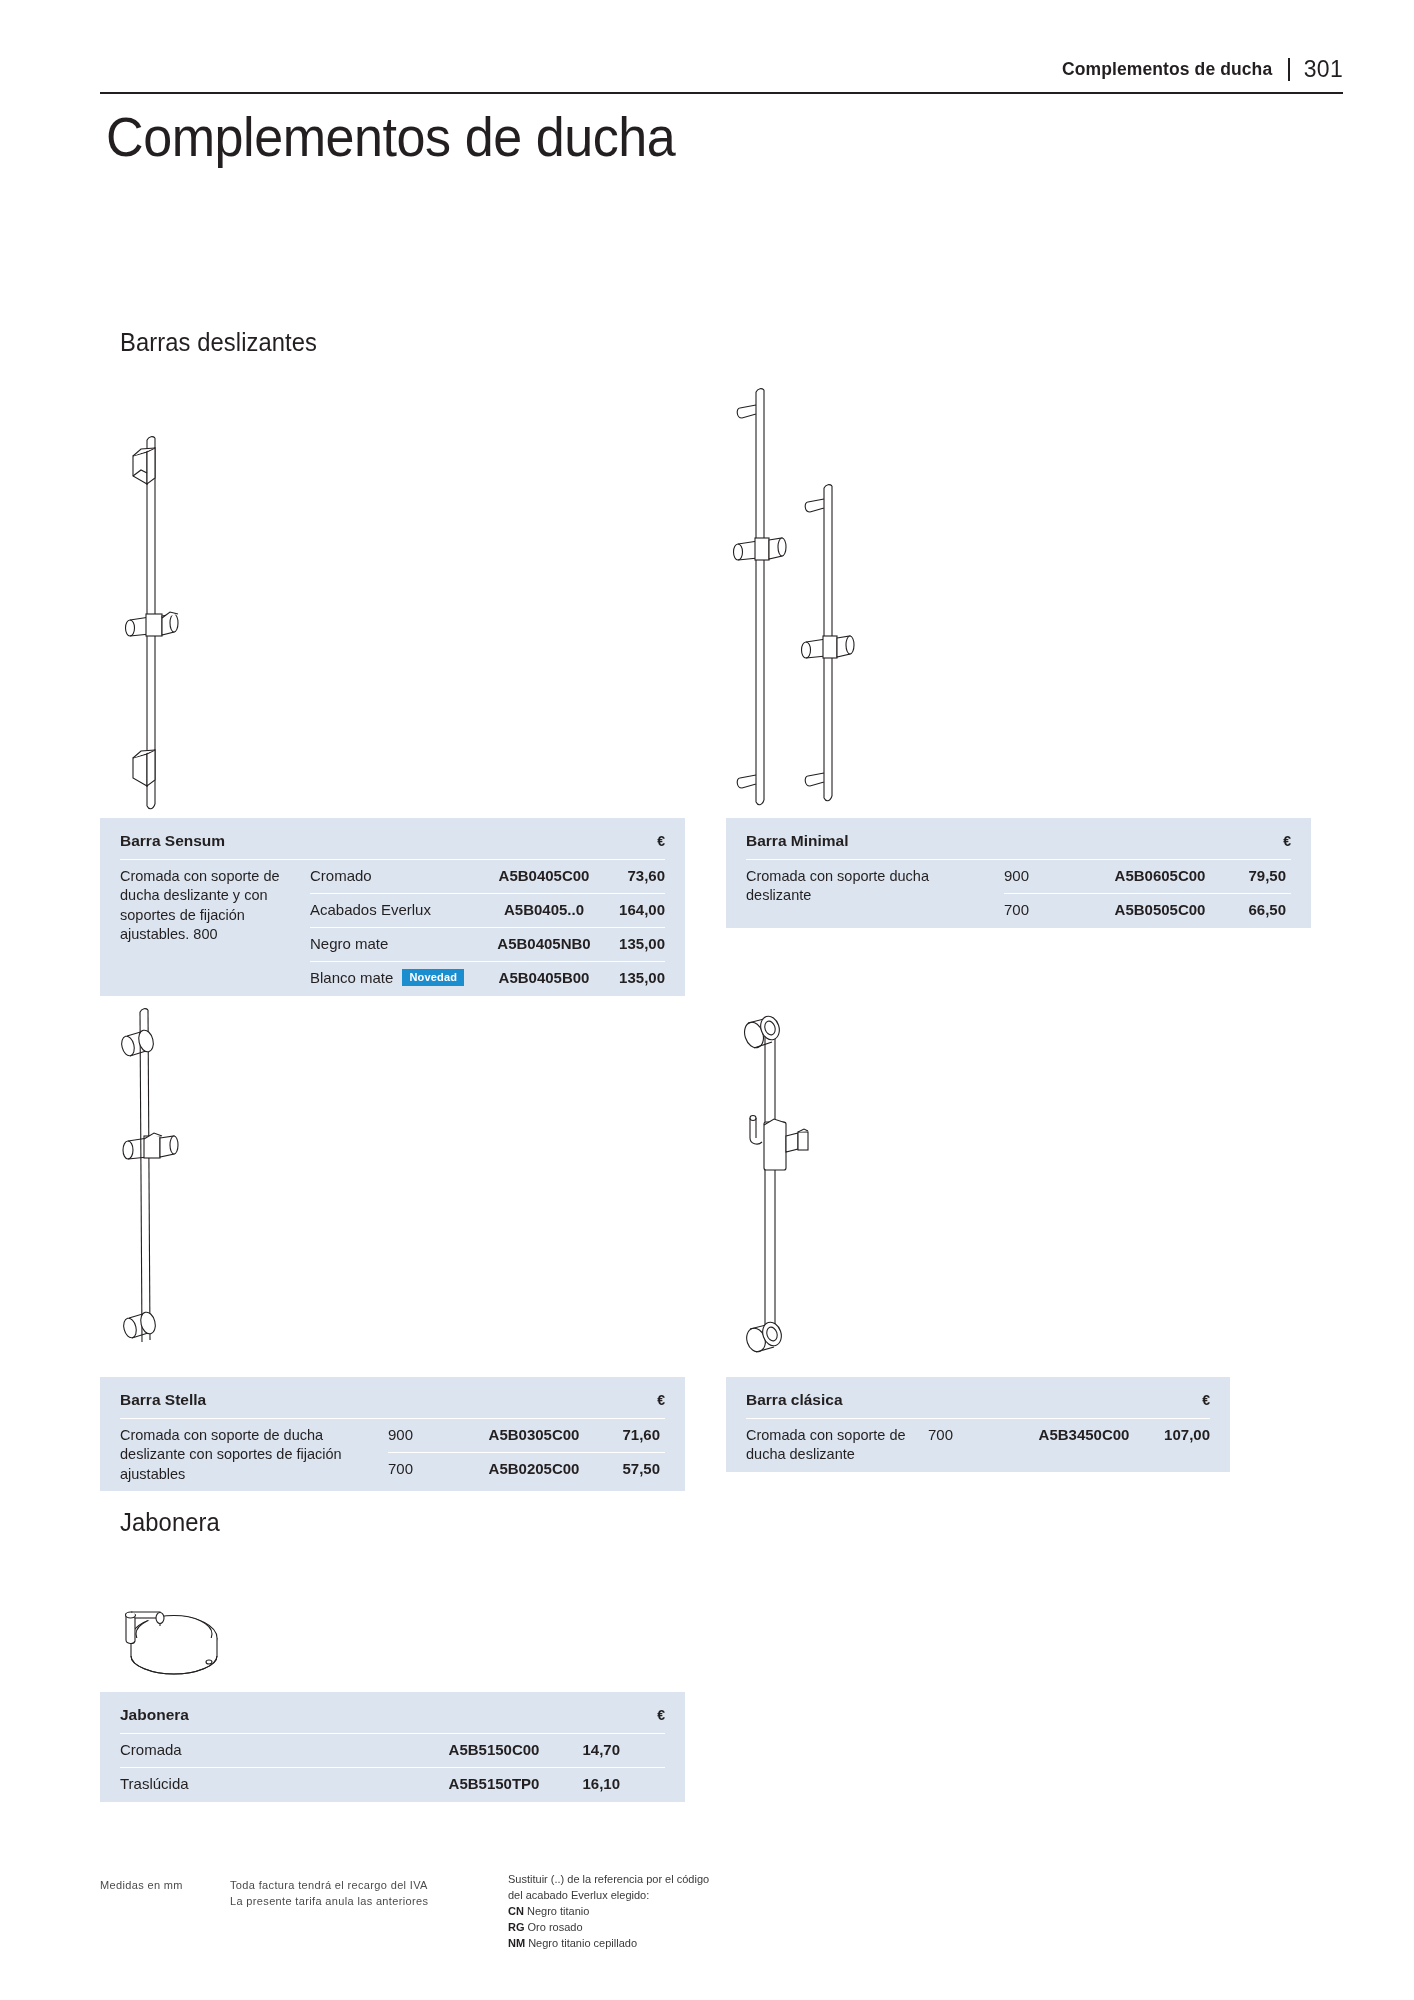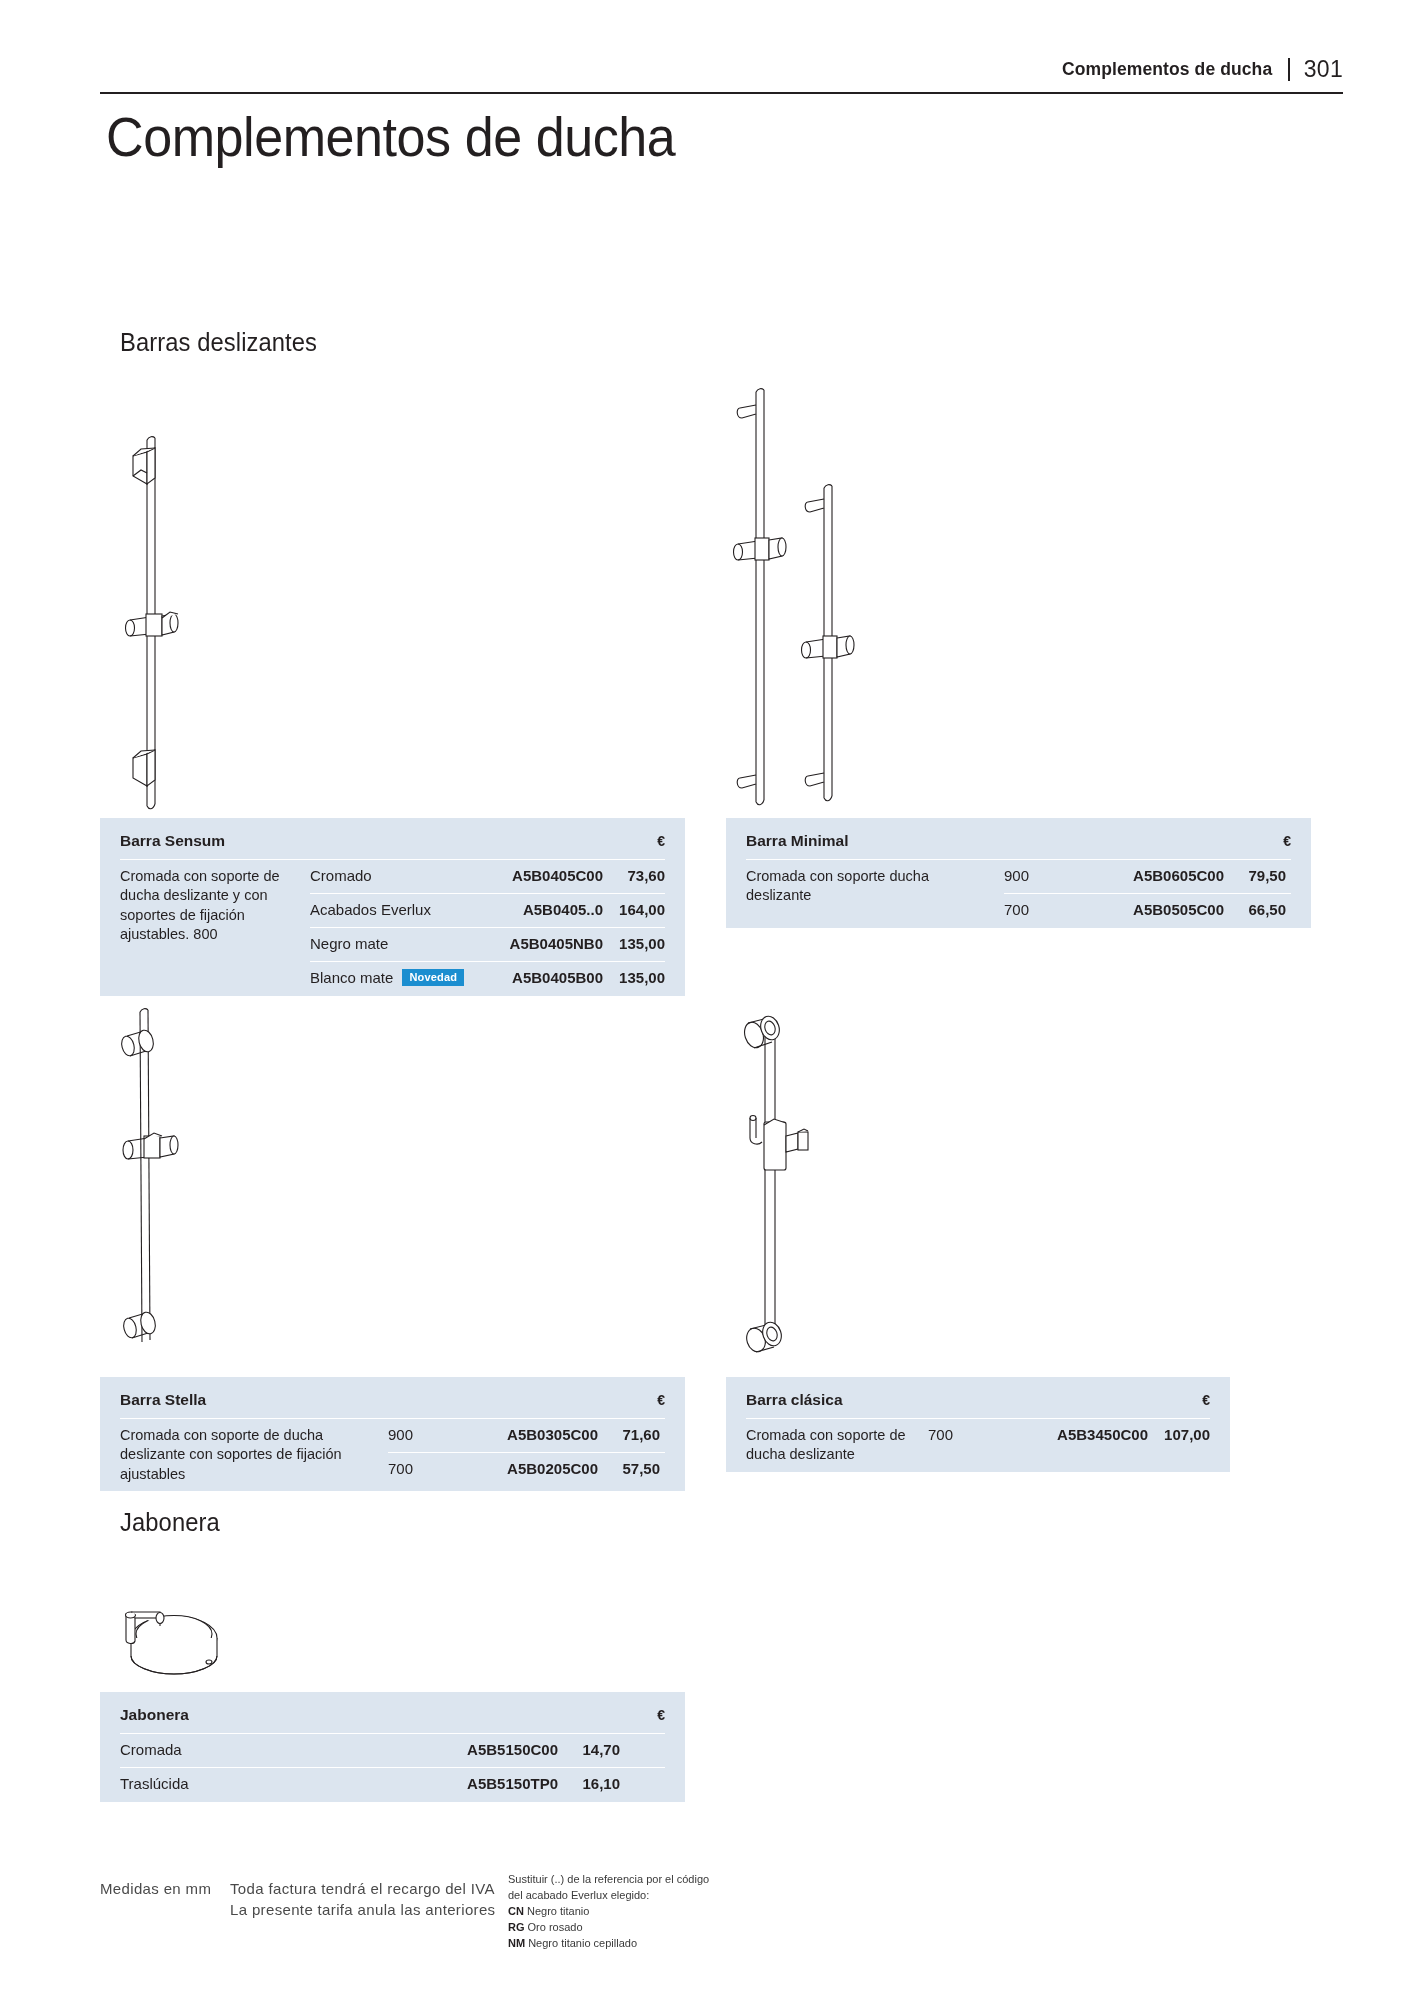--- a/index.html
+++ b/index.html
@@ -117,21 +117,21 @@
     font-size: 15px;
     color: #231f20;
     padding: 7px 0;
     text-align: left;
   }
   .pcode {
     font-size: 15px;
     font-weight: bold;
     color: #231f20;
     padding: 7px 0;
-    text-align: right;
+    text-align: center;
     white-space: nowrap;
   }
   .pprice {
     font-size: 15px;
     font-weight: bold;
     color: #231f20;
     padding: 7px 0;
     text-align: right;
     white-space: nowrap;
   }
@@ -192,21 +192,21 @@
 
   
   .illus { position: absolute; }
   #illus-sensum  { left: 104px; top: 418px; }
   #illus-minimal { left: 712px; top: 370px; }
   #illus-stella  { left: 104px; top: 990px; }
   #illus-clasica { left: 712px; top: 992px; }
   #illus-jabonera{ left: 108px; top: 1582px; }
 
   
-  .footer { position: absolute; font-size: 15px; line-height: 1.42; color: #3a3a3a; }
+  .footer { position: absolute; font-size: 11px; line-height: 1.42; color: #3a3a3a; }
   #foot-medidas { left: 100px; top: 1878px; }
   #foot-iva     { left: 230px; top: 1878px; }
   #foot-everlux { left: 508px; top: 1872px; font-size: 11px; line-height: 1.45; }
   .ghost { opacity: 0.92; letter-spacing: 0.35px; }
   .footer b { font-weight: bold; color: #231f20; }
 </style>
 </head>
 <body>
 
 <div class="page-header">

